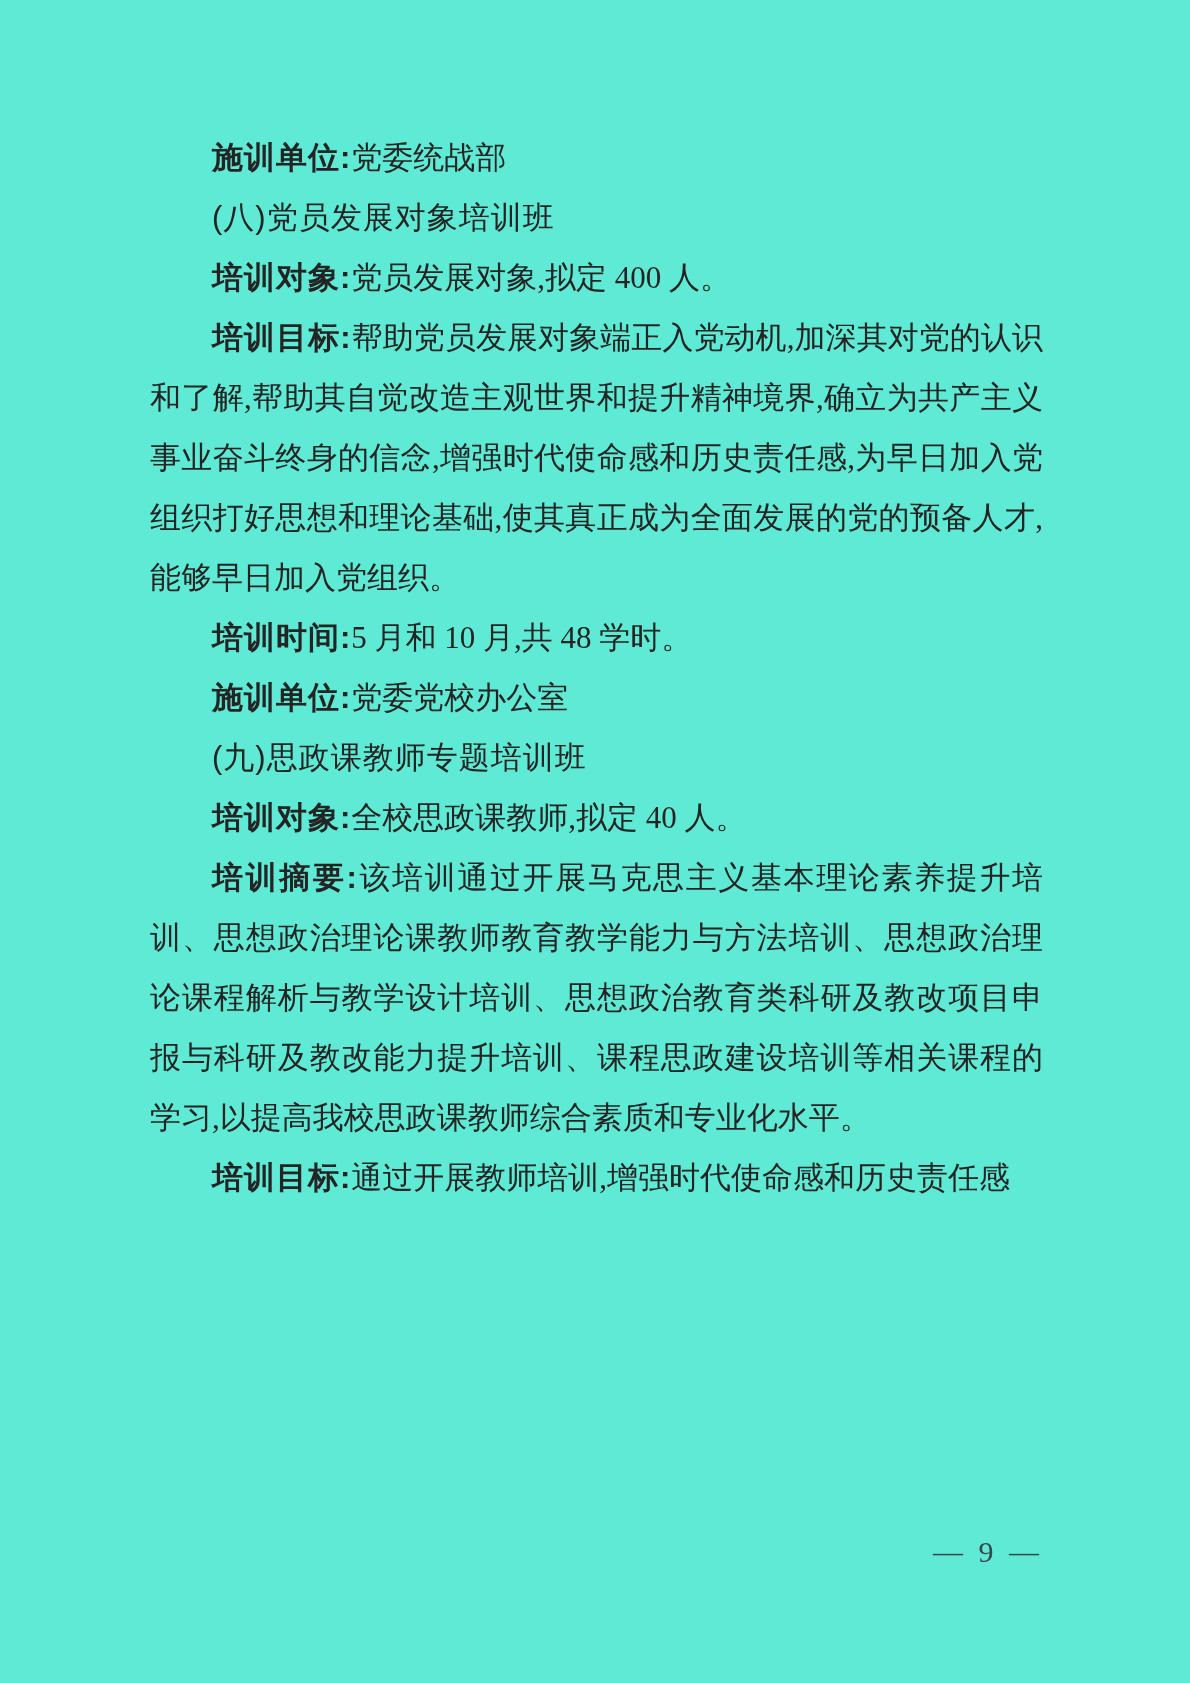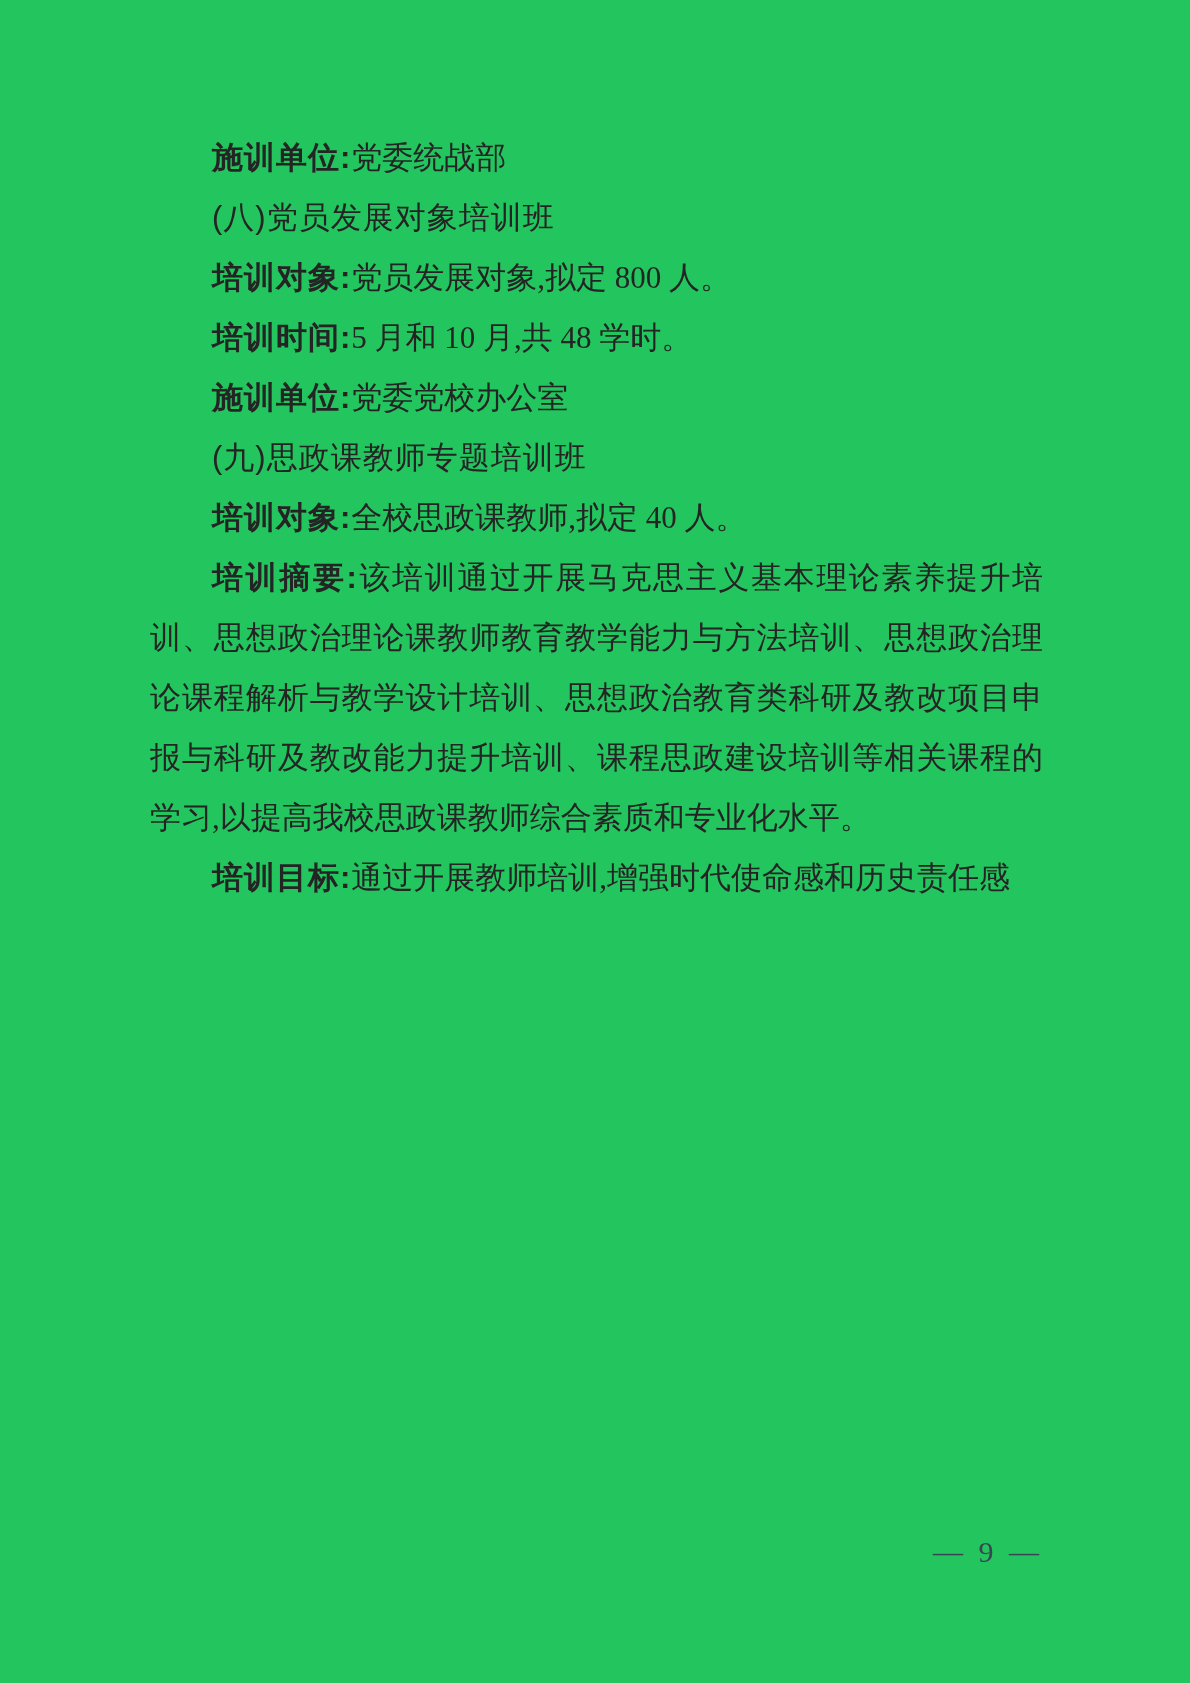--- a/index.html
+++ b/index.html
@@ -5,21 +5,21 @@
   html, body {
     margin: 0;
     padding: 0;
     background: #888;
   }
   .page {
     position: relative;
     width: 1190px;
     height: 1683px;
     margin: 0 auto;
-    background: #22c55e;
+    background: #5eead4;
     overflow: hidden;
     font-family: "Liberation Serif", "DejaVu Serif", serif;
     color: #242424;
   }
   .doc-body {
     position: absolute;
     left: 150px;
     top: 128px;
     width: 893px;
     font-size: 31px;
@@ -54,21 +54,22 @@
     white-space: pre;
   }
 </style>
 </head>
 <body>
 
 <div class="page">
   <main class="doc-body">
       <p class="para"><b class="label">施训单位:</b><span>党委统战部</span></p>
       <p class="para heading"><span>(八)党员发展对象培训班</span></p>
-      <p class="para"><b class="label">培训对象:</b><span>党员发展对象,拟定 800 人。</span></p>
+      <p class="para"><b class="label">培训对象:</b><span>党员发展对象,拟定 400 人。</span></p>
+      <p class="para"><b class="label">培训目标:</b><span>帮助党员发展对象端正入党动机,加深其对党的认识和了解,帮助其自觉改造主观世界和提升精神境界,确立为共产主义事业奋斗终身的信念,增强时代使命感和历史责任感,为早日加入党组织打好思想和理论基础,使其真正成为全面发展的党的预备人才,能够早日加入党组织。</span></p>
       <p class="para"><b class="label">培训时间:</b><span>5 月和 10 月,共 48 学时。</span></p>
       <p class="para"><b class="label">施训单位:</b><span>党委党校办公室</span></p>
       <p class="para heading"><span>(九)思政课教师专题培训班</span></p>
       <p class="para"><b class="label">培训对象:</b><span>全校思政课教师,拟定 40 人。</span></p>
       <p class="para"><b class="label">培训摘要:</b><span>该培训通过开展马克思主义基本理论素养提升培训、思想政治理论课教师教育教学能力与方法培训、思想政治理论课程解析与教学设计培训、思想政治教育类科研及教改项目申报与科研及教改能力提升培训、课程思政建设培训等相关课程的学习,以提高我校思政课教师综合素质和专业化水平。</span></p>
       <p class="para"><b class="label">培训目标:</b><span>通过开展教师培训,增强时代使命感和历史责任感</span></p>
     </main>
   <div class="page-number">— 9 —</div>
 </div>
 

